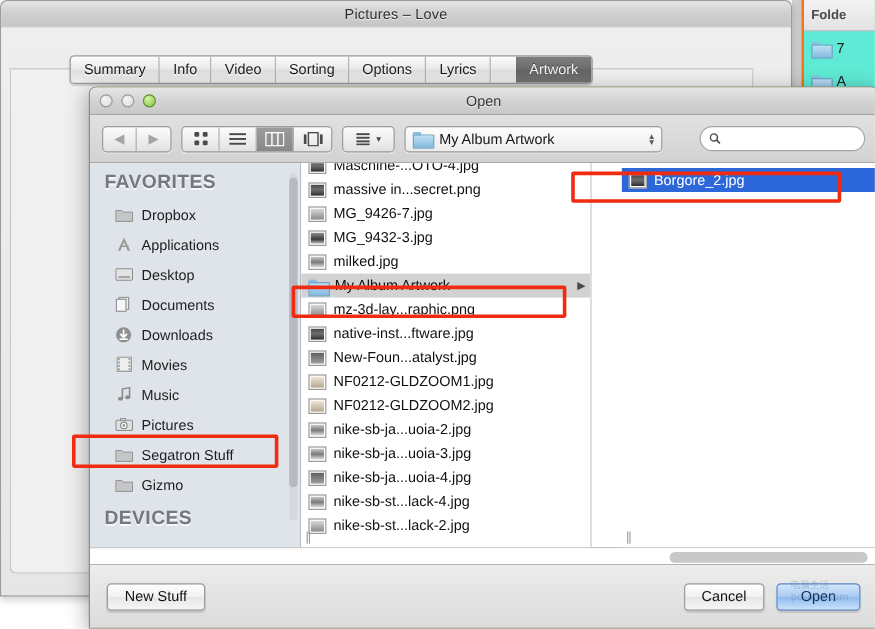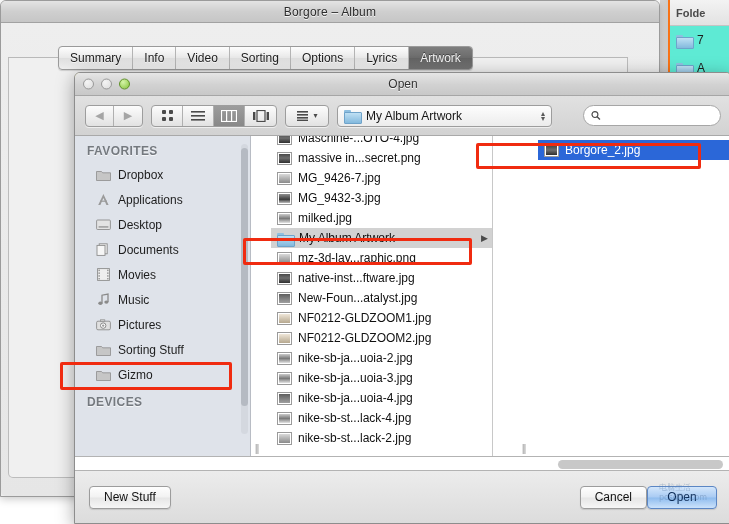--- a/index.html
+++ b/index.html
@@ -62,20 +62,21 @@
     border-right: 1px solid #b4b4b4;
     cursor: default;
     white-space: nowrap;
   }
   .tab:last-child { border-right: none; }
   .tab.active {
     background: linear-gradient(to bottom, #7e7e7e 0%, #6c6c6c 48%, #636363 52%, #747474 100%);
     color: #f2f2f2;
     text-shadow: 0 -1px 0 rgba(0,0,0,0.45);
     border-right: none;
+    margin-left: 21px;
   }
   .tabline {
     position: absolute; left: 8px; top: 57px; width: 620px; height: 1px;
     background: #b9b9b9;
   }
   .contentbox {
     position: absolute; left: 8px; top: 58px; width: 620px; height: 420px;
     border: 1px solid #bcbcbc; border-top: none;
     border-radius: 0 0 5px 5px;
     background: #f0f0f0;
@@ -194,21 +195,21 @@
 
   
   .sidebar {
     width: 176px; flex: none;
     background: #dfe3ea;
     border-right: 1px solid #b8bcc4;
     position: relative;
     overflow: hidden;
   }
   .side-head {
-    font-size: 12px; font-weight: bold; color: #74797f;
+    font-size: 16px; font-weight: bold; color: #74797f;
     letter-spacing: 0.4px;
     padding: 8px 0 4px 12px;
     text-shadow: 0 1px 0 rgba(255,255,255,0.7);
   }
   .side-item {
     height: 25px; display: flex; align-items: center; gap: 7px;
     padding-left: 20px; font-size: 12px; color: #1d1d1d;
     cursor: default;
   }
   .side-item .ico { width: 16px; height: 15px; flex: none; display:flex; align-items:center; justify-content:center; }
@@ -223,21 +224,21 @@
 
   
   .columns { flex: 1; display: flex; position: relative; }
   .col {
     position: relative; overflow: hidden;
     border-right: 1px solid #c8c8c8;
     background: #ffffff;
   }
   .col1 { width: 242px; flex: none; }
   .col2 { width: 244px; flex: none; margin-left: 25px; }
-  .filelist { position: absolute; left: 0; right: 0; top: -8px; padding-left: 20px; }
+  .filelist { position: absolute; left: 0; right: 0; top: -8px; }
   .frow {
     height: 20px; display: flex; align-items: center; gap: 6px;
     padding-left: 6px; padding-right: 4px;
     font-size: 12px; color: #101010; white-space: nowrap;
     cursor: default;
   }
   .frow .fname { flex: 1; overflow: hidden; text-overflow: clip; }
   .frow.selected-grey { background: #d2d2d2; }
   .frow.selected-blue { background: #2b67d8; color: #ffffff; }
   .frow .chev { color: #4a4a4a; font-size: 9px; }
@@ -311,21 +312,21 @@
     cursor: default;
     display: flex; align-items: center; justify-content: center;
   }
   .btn.primary {
     border-color: #5b86c4;
     background: linear-gradient(to bottom,#d3e6fb 0%,#a9cbf3 48%,#8fbcee 52%,#cbe2fb 100%);
     color: #0b2a55;
     min-width: 70px;
   }
   .spacer { flex: 1; }
-  .footer-right { display: flex; align-items: center; }
+  .footer-right { display: flex; gap: 10px; align-items: center; }
 
   
   .anno {
     position: absolute;
     border: 3px solid #f02b10;
     border-radius: 2px;
     pointer-events: none;
     z-index: 50;
   }
 
@@ -353,21 +354,21 @@
     </div>
     <div class="bg-row">
       <span class="folder-ico"></span>
       <span>A</span>
     </div>
   </div>
   <div class="bg-bottom"></div>
 
   <div class="info-window">
     <div class="info-titlebar">
-      <span class="info-title">Borgore – Album</span>
+      <span class="info-title">Pictures – Love</span>
     </div>
     <div class="info-body"></div>
   </div>
   <div class="tabline"></div>
   <div class="contentbox"></div>
 
   <div class="tabstrip">
     <div class="tab">Summary</div>
     <div class="tab">Info</div>
     <div class="tab">Video</div>
@@ -499,20 +500,30 @@
         <div class="side-item">
           <span class="ico">
             <svg width="15" height="13" viewBox="0 0 15 13">
                 <rect x="3.2" y="0.8" width="8" height="10" fill="#ececec" stroke="#8d8d8d" stroke-width="0.9"></rect>
                 <rect x="1" y="2.4" width="8" height="10" fill="#f6f6f6" stroke="#8d8d8d" stroke-width="0.9"></rect>
               </svg>
           </span>
           <span>Documents</span>
         </div>
 
+        <div class="side-item">
+          <span class="ico">
+            <svg width="14" height="14" viewBox="0 0 14 14">
+                <circle cx="7" cy="7" r="6.3" fill="#8f8f8f"></circle>
+                <path d="M7 2.6v5.6M4.2 6.2L7 9.2l2.8-3" stroke="#ffffff" stroke-width="1.5" fill="none"></path>
+                <rect x="3.6" y="10" width="6.8" height="1.3" fill="#ffffff"></rect>
+              </svg>
+          </span>
+          <span>Downloads</span>
+        </div>
 
         <div class="side-item">
           <span class="ico">
             <svg width="13" height="13" viewBox="0 0 13 13">
                 <rect x="0.6" y="0.6" width="11.8" height="11.8" fill="#eeeeee" stroke="#8d8d8d" stroke-width="0.9"></rect>
                 <g fill="#9e9e9e">
                   <rect x="1.4" y="1.6" width="1.6" height="1.5"></rect>
                   <rect x="1.4" y="4.4" width="1.6" height="1.5"></rect>
                   <rect x="1.4" y="7.2" width="1.6" height="1.5"></rect>
                   <rect x="1.4" y="10" width="1.6" height="1.4"></rect>
@@ -548,21 +559,21 @@
           </span>
           <span>Pictures</span>
         </div>
 
         <div class="side-item">
           <span class="ico">
             <svg width="15" height="12" viewBox="0 0 15 12">
                 <path d="M0.5 2.5h5l1.2 1.3h7.8v7.7H0.5z" fill="#c6c6c6" stroke="#8d8d8d" stroke-width="0.8"></path>
               </svg>
           </span>
-          <span>Sorting Stuff</span>
+          <span>Segatron Stuff</span>
         </div>
 
         <div class="side-item">
           <span class="ico">
             <svg width="15" height="12" viewBox="0 0 15 12">
                 <path d="M0.5 2.5h5l1.2 1.3h7.8v7.7H0.5z" fill="#c6c6c6" stroke="#8d8d8d" stroke-width="0.8"></path>
               </svg>
           </span>
           <span>Gizmo</span>
         </div>

